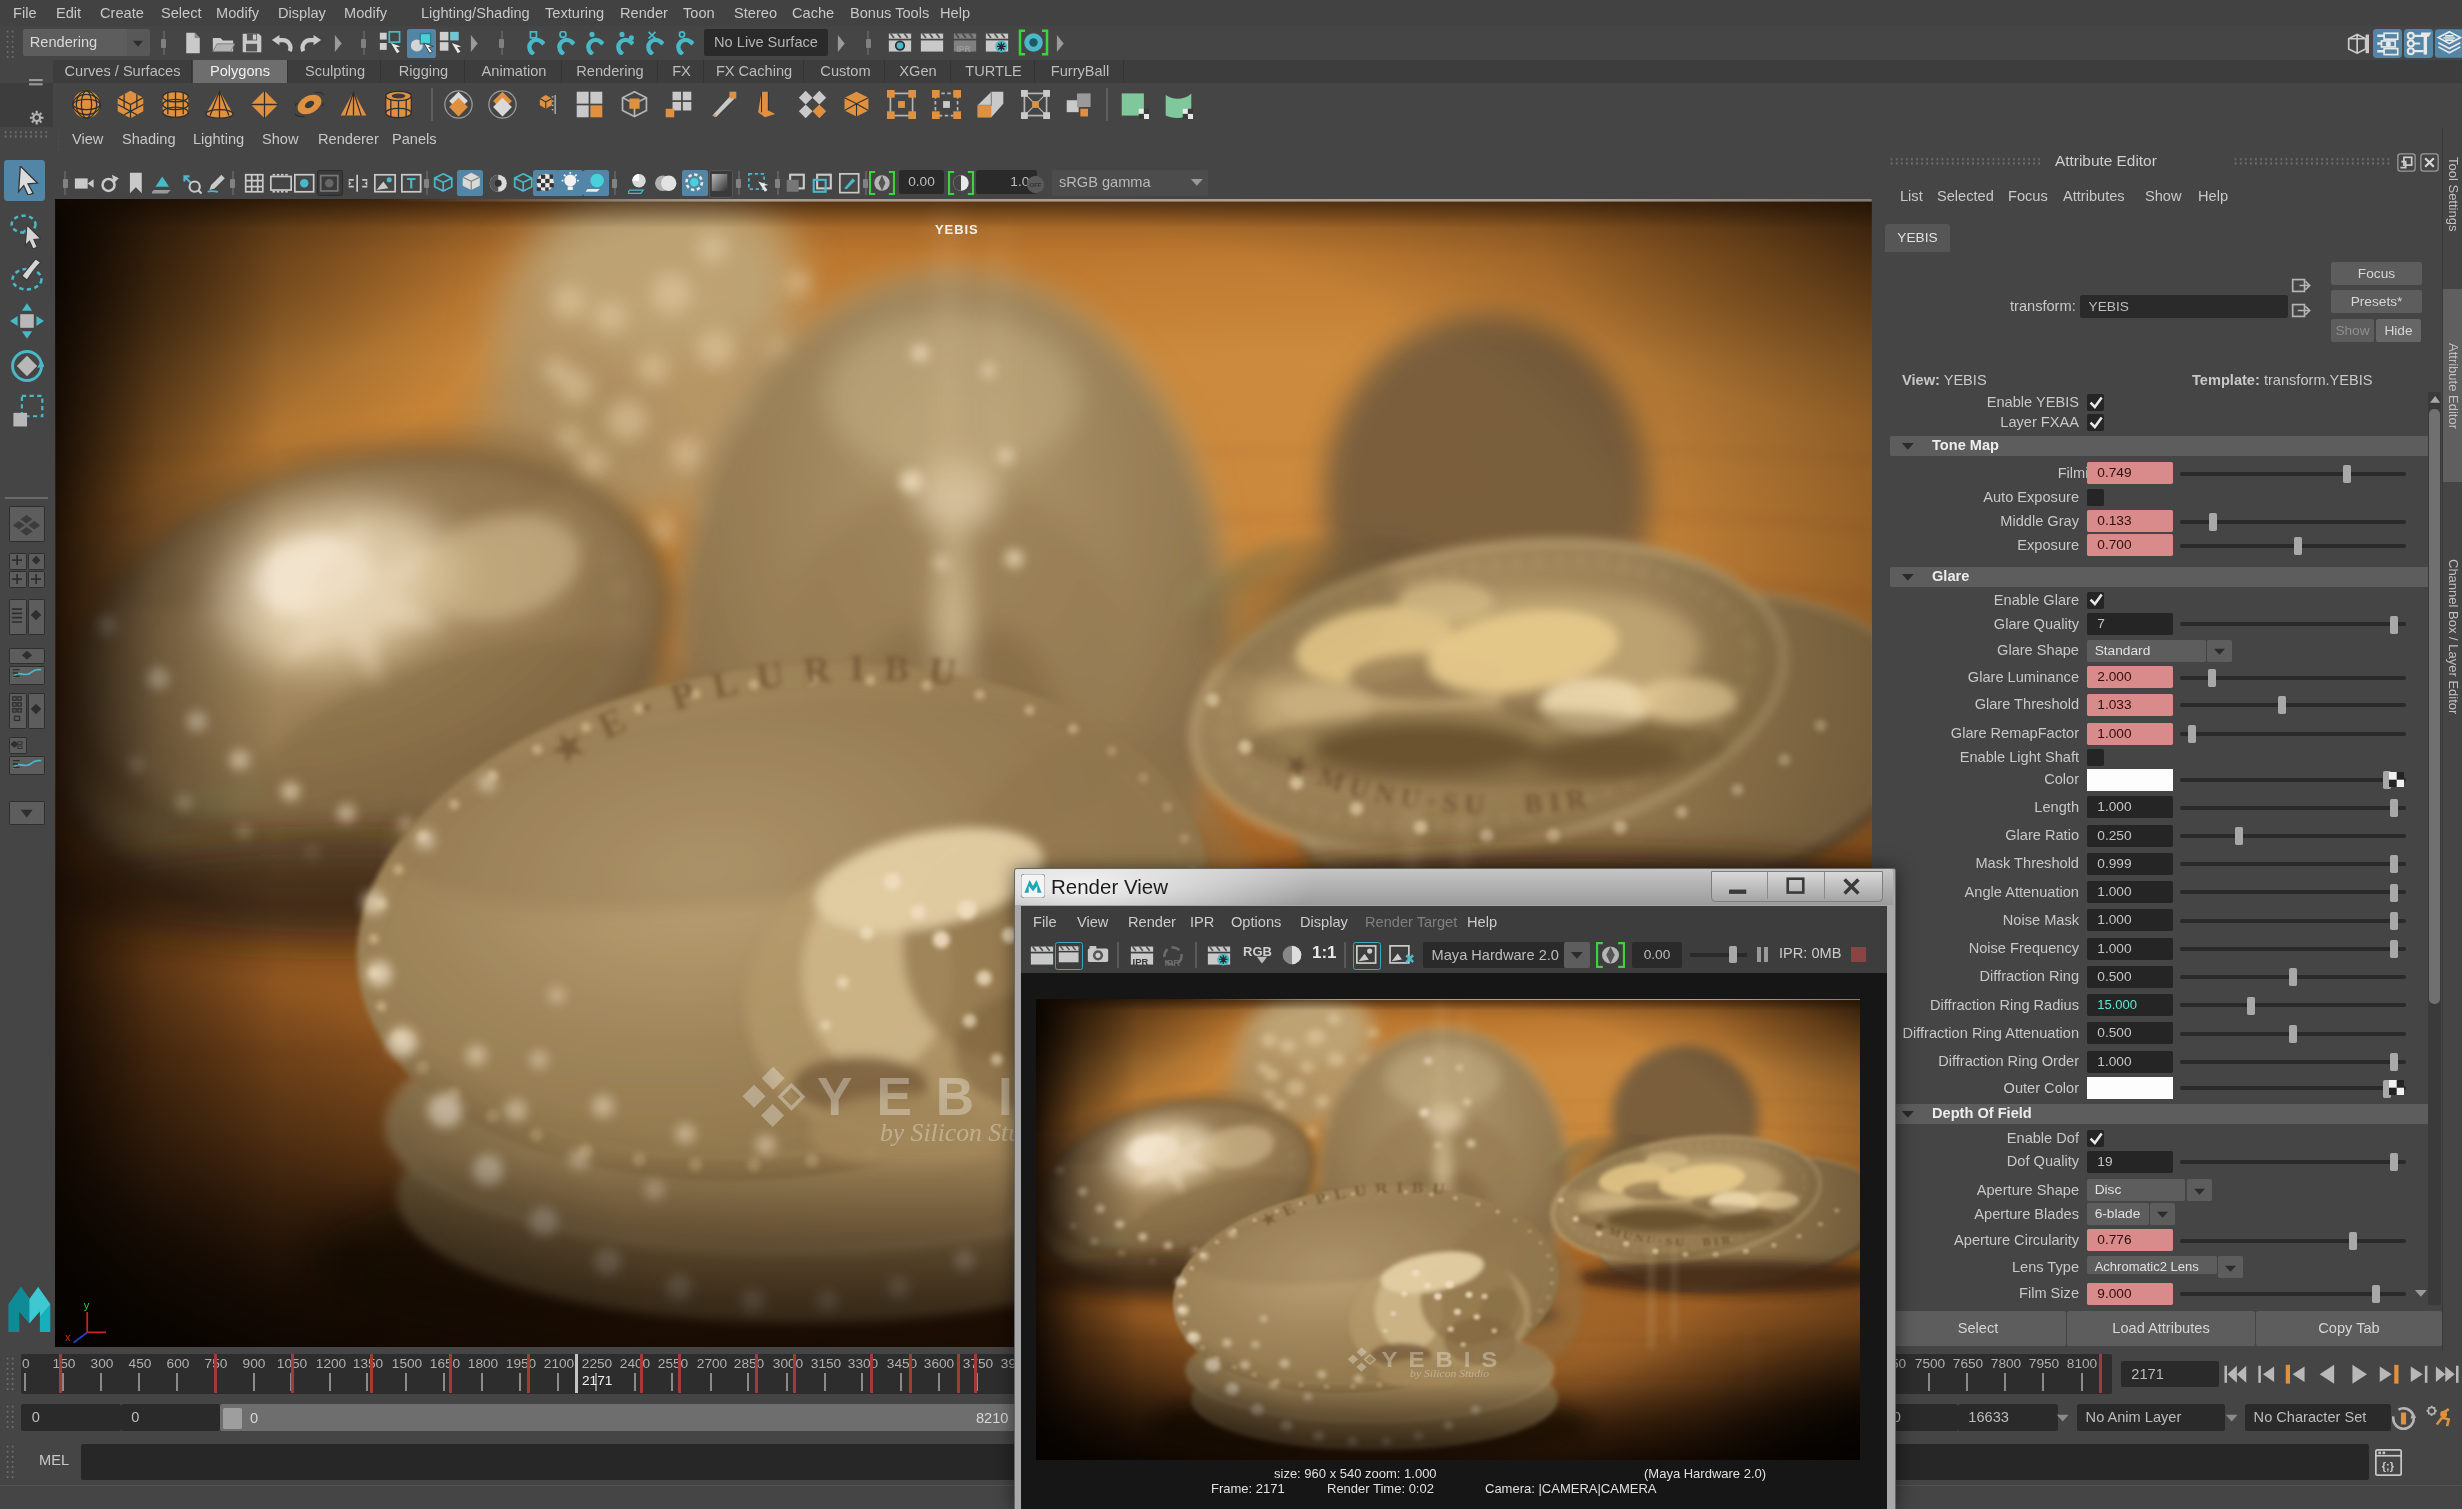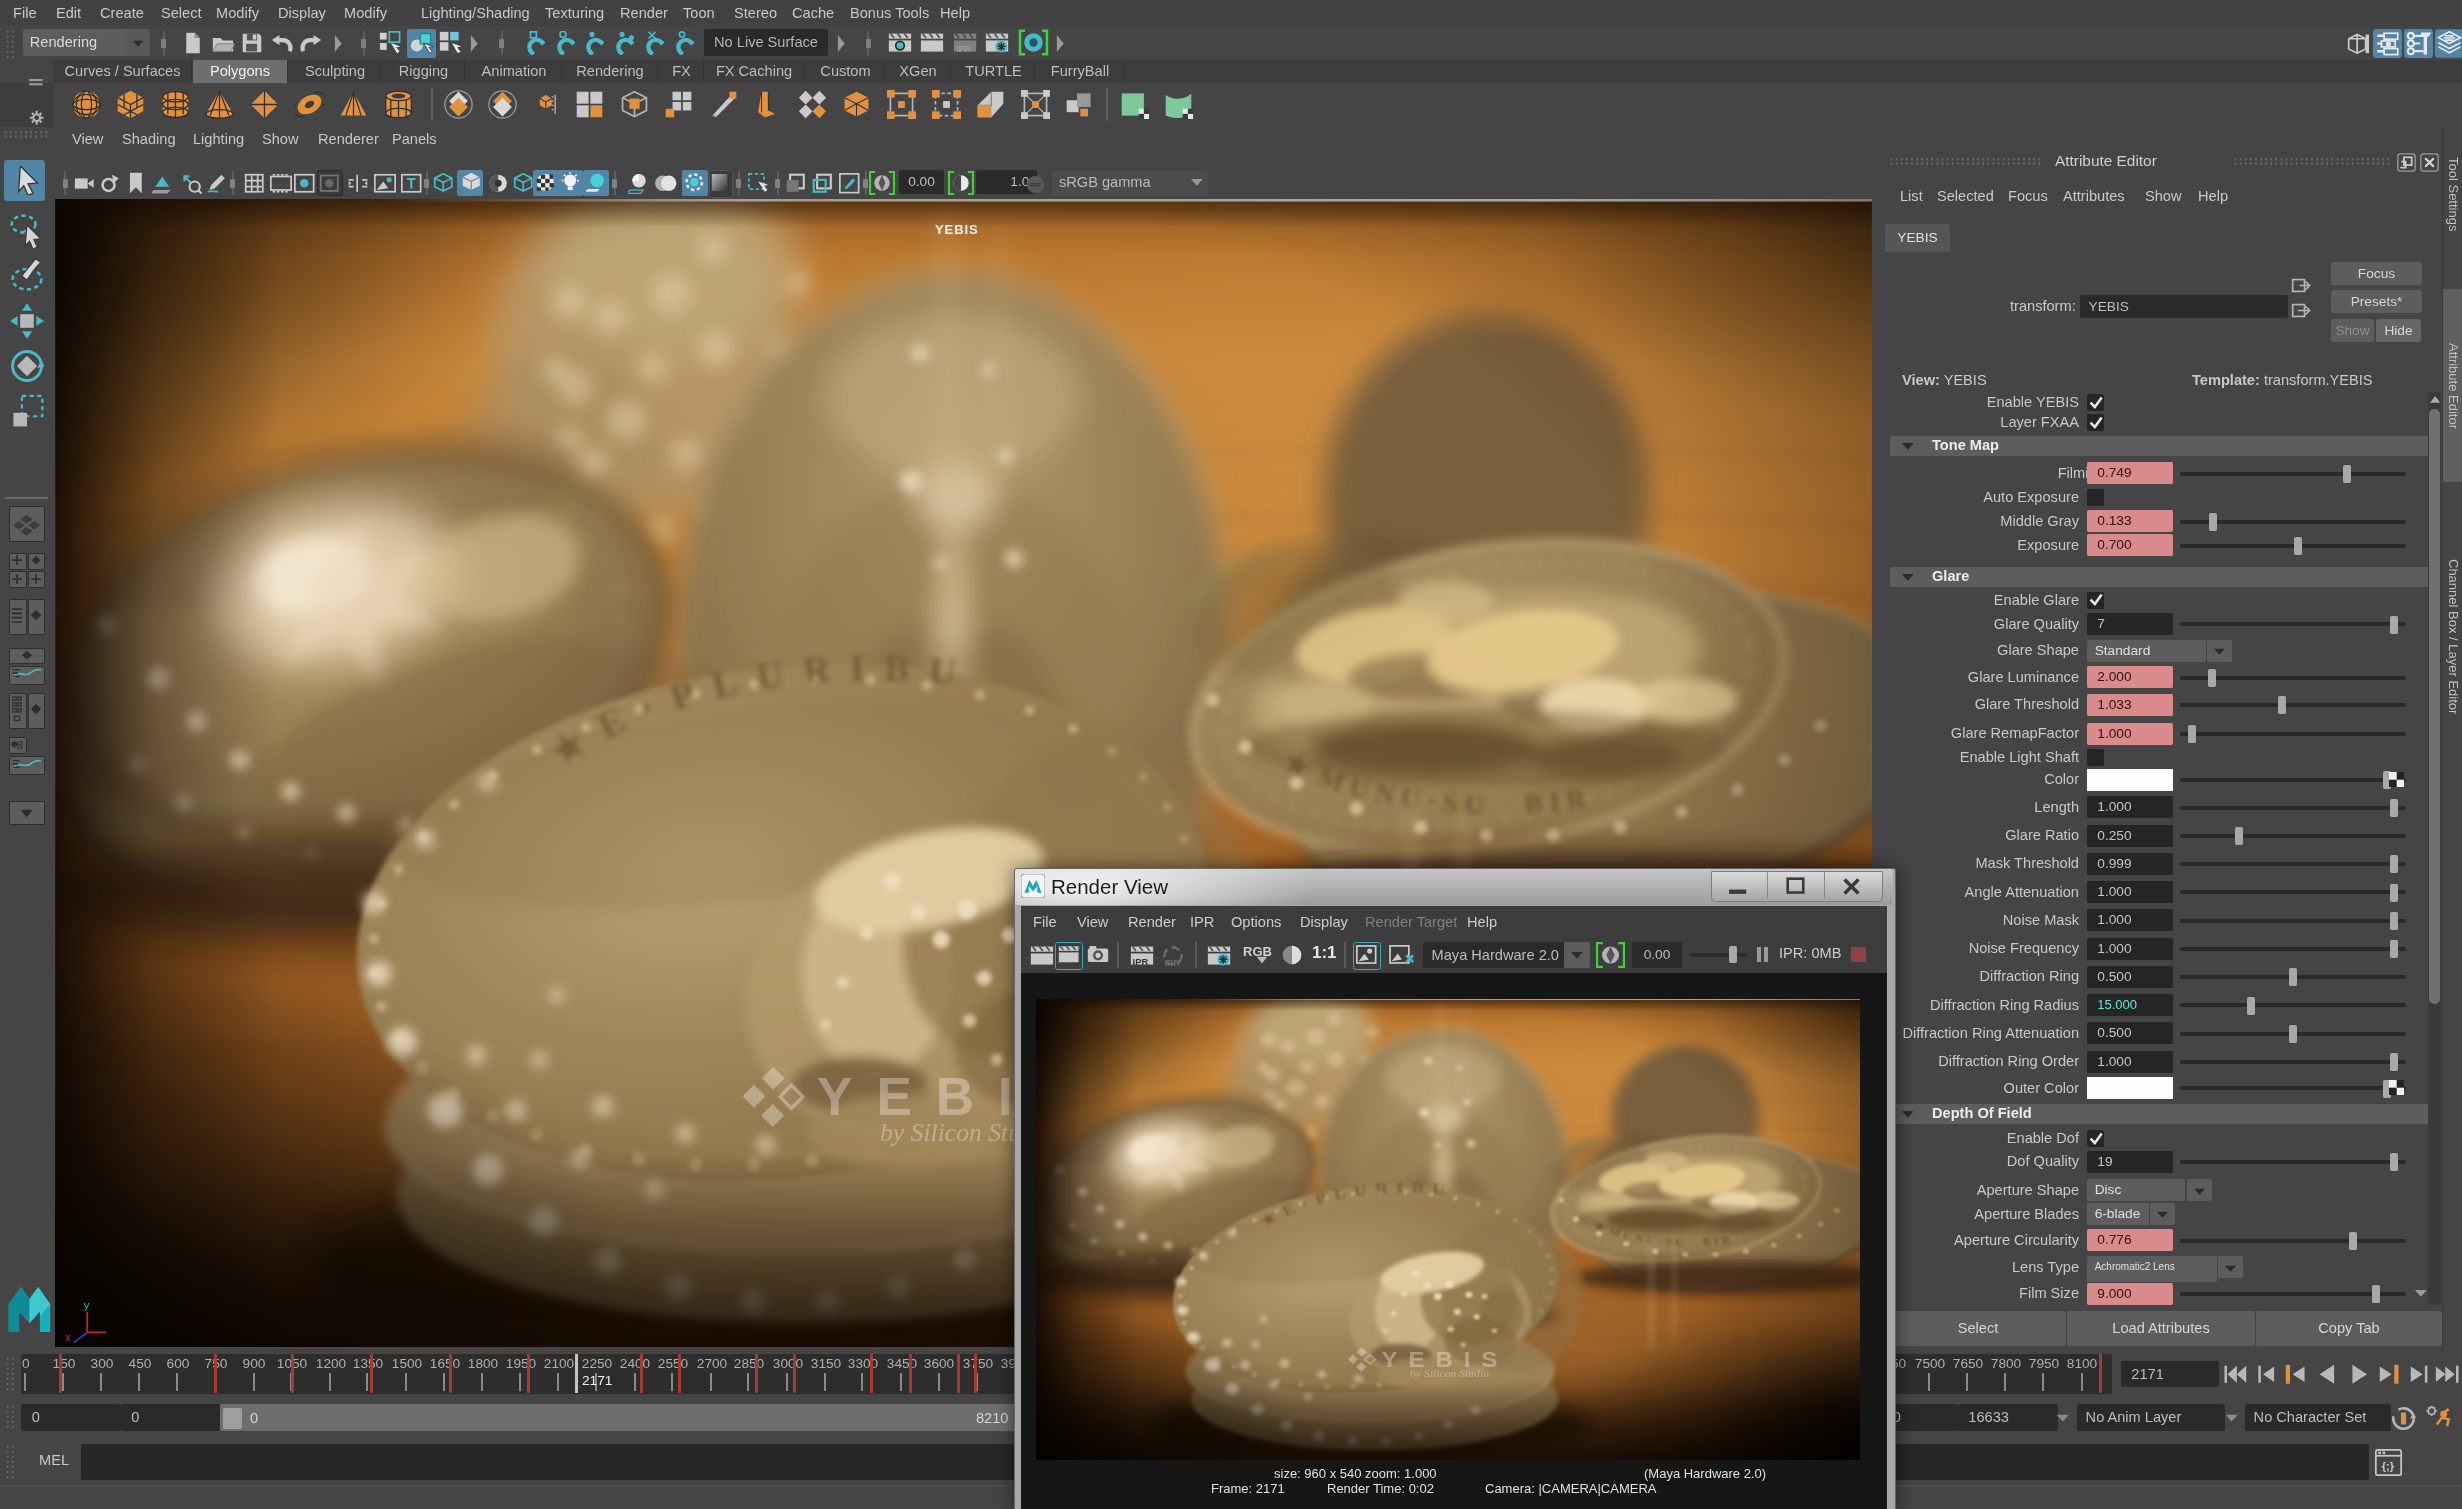--- a/index.html
+++ b/index.html
@@ -1308,21 +1308,21 @@
 <div class="abs" style="left:2087px;top:1203px;width:62px;height:22px;background:#5d5d5d;border-radius:1.7px;color:#e0e0e0;font-size:13.7px;line-height:22px;padding-left:7.7px;box-sizing:border-box;">6-blade</div>
 <div class="abs" style="left:2150px;top:1203px;width:25px;height:22px;background:#5d5d5d;border-radius:1.7px;"></div>
 <svg class="abs" style="left:2156px;top:1211px;" width="13" height="7.7" viewBox="0 0 15 9">
     <path d="M1 1 L14 1 L7.5 8 Z" fill="#2c2c2c"></path>
   </svg>
 <div class="abs txt" style="left:1880px;top:1232px;width:199px;text-align:right;">Aperture Circularity</div>
 <div class="abs" style="left:2087px;top:1229px;width:86px;height:22px;background:#d98a8a;border-radius:1.7px;color:#30100d;font-size:13.7px;line-height:22px;padding-left:10.3px;box-sizing:border-box;">0.776</div>
 <div class="abs" style="left:2180px;top:1239px;width:226px;height:4.3px;background:#2a2a2a;border-radius:1.7px;"></div>
 <div class="abs" style="left:2349px;top:1232px;width:7.7px;height:18px;background:#a8a8a8;border-radius:1.7px;"></div>
 <div class="abs txt" style="left:1880px;top:1259px;width:199px;text-align:right;">Lens Type</div>
-<div class="abs" style="left:2087px;top:1256px;width:130px;height:26px;background:#5d5d5d;border-radius:1.7px;color:#e0e0e0;font-size:10px;line-height:22px;padding-left:7.7px;box-sizing:border-box;">Achromatic2 Lens</div>
+<div class="abs" style="left:2087px;top:1256px;width:130px;height:18px;background:#5d5d5d;border-radius:1.7px;color:#e0e0e0;font-size:13px;line-height:22px;padding-left:7.7px;box-sizing:border-box;">Achromatic2 Lens</div>
 <div class="abs" style="left:2218px;top:1256px;width:25px;height:22px;background:#5d5d5d;border-radius:1.7px;"></div>
 <svg class="abs" style="left:2224px;top:1265px;" width="13" height="7.7" viewBox="0 0 15 9">
     <path d="M1 1 L14 1 L7.5 8 Z" fill="#2c2c2c"></path>
   </svg>
 <div class="abs txt" style="left:1880px;top:1285px;width:199px;text-align:right;">Film Size</div>
 <div class="abs" style="left:2087px;top:1283px;width:86px;height:22px;background:#d98a8a;border-radius:1.7px;color:#30100d;font-size:13.7px;line-height:22px;padding-left:10.3px;box-sizing:border-box;">9.000</div>
 <div class="abs" style="left:2180px;top:1292px;width:226px;height:4.3px;background:#2a2a2a;border-radius:1.7px;"></div>
 <div class="abs" style="left:2372px;top:1285px;width:7.7px;height:18px;background:#a8a8a8;border-radius:1.7px;"></div>
 <svg class="abs" style="left:2414px;top:1289px;" width="13.7" height="8.6" viewBox="0 0 16 10">
     <path d="M1 1 L15 1 L8 9 Z" fill="#999"></path>

